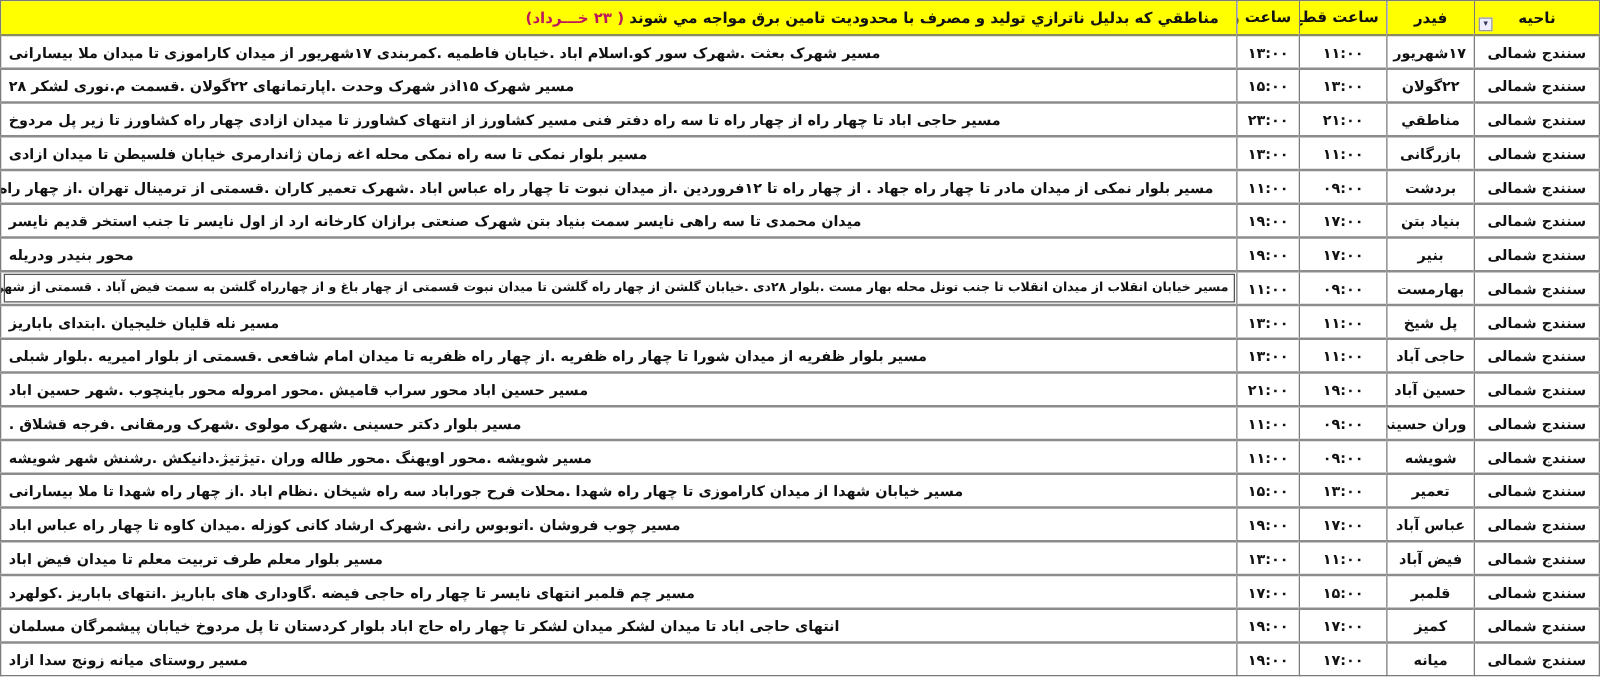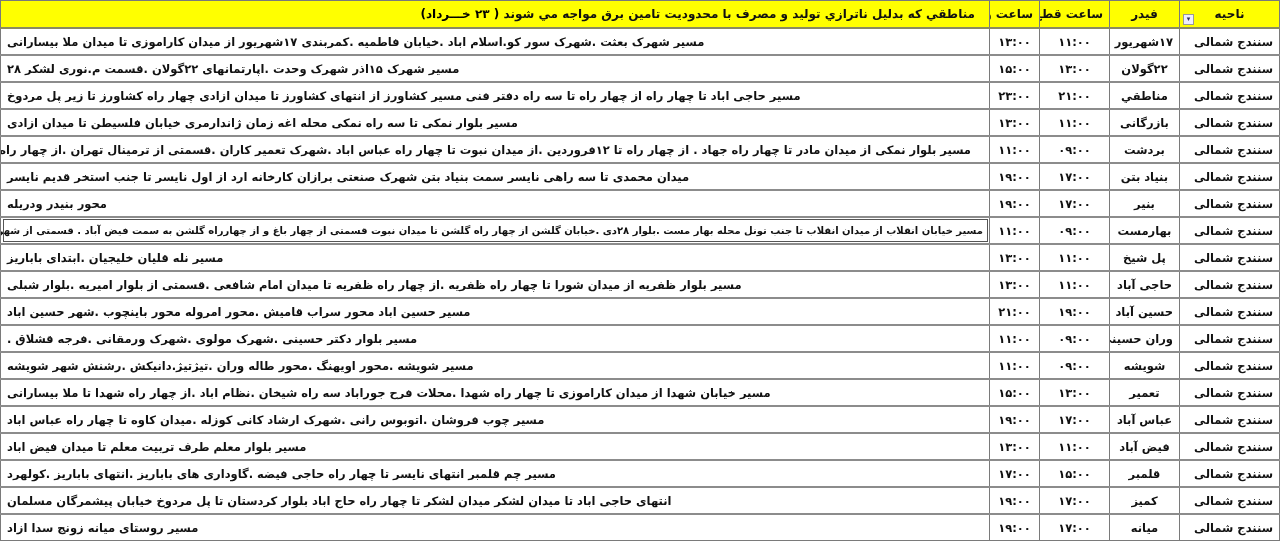--- a/index.html
+++ b/index.html
@@ -20,29 +20,29 @@
   }
   table.sched thead th {
     background:#ffff00;
     height:26px;
     font-size:12px;
     text-align:center;
     position:relative;
     border-bottom:2px solid #8a8a60;
   }
   table.sched thead th.desc-h { text-align:right; padding-right:14px; }
-  .date-red { color:#000000; }
+  .date-red { color:#be185d; }
   table.sched tbody td {
     height:25px;
     font-size:11.5px;
     background:#fff;
     border-top:2px solid #8c8c8c;
   }
   td.region, td.feeder, td.time { text-align:center; }
-  td.region { text-align:right; padding-right:8px; }
+  td.region { padding-right:8px; }
   td.desc { text-align:left; }
   td.desc.left-pad { text-align:right; padding-right:18px; }
   td.desc.small { font-size:10px; outline:1px solid #555; outline-offset:-3px; }
   .filter-icon {
     position:absolute; left:3px; bottom:2px;
     width:9px; height:9px; border:1px solid #999; background:#eef;
     font-size:7px; line-height:9px; text-align:center; color:#335;
   }
   col.c-region { width:100px; }
   col.c-feeder { width:70px; }

